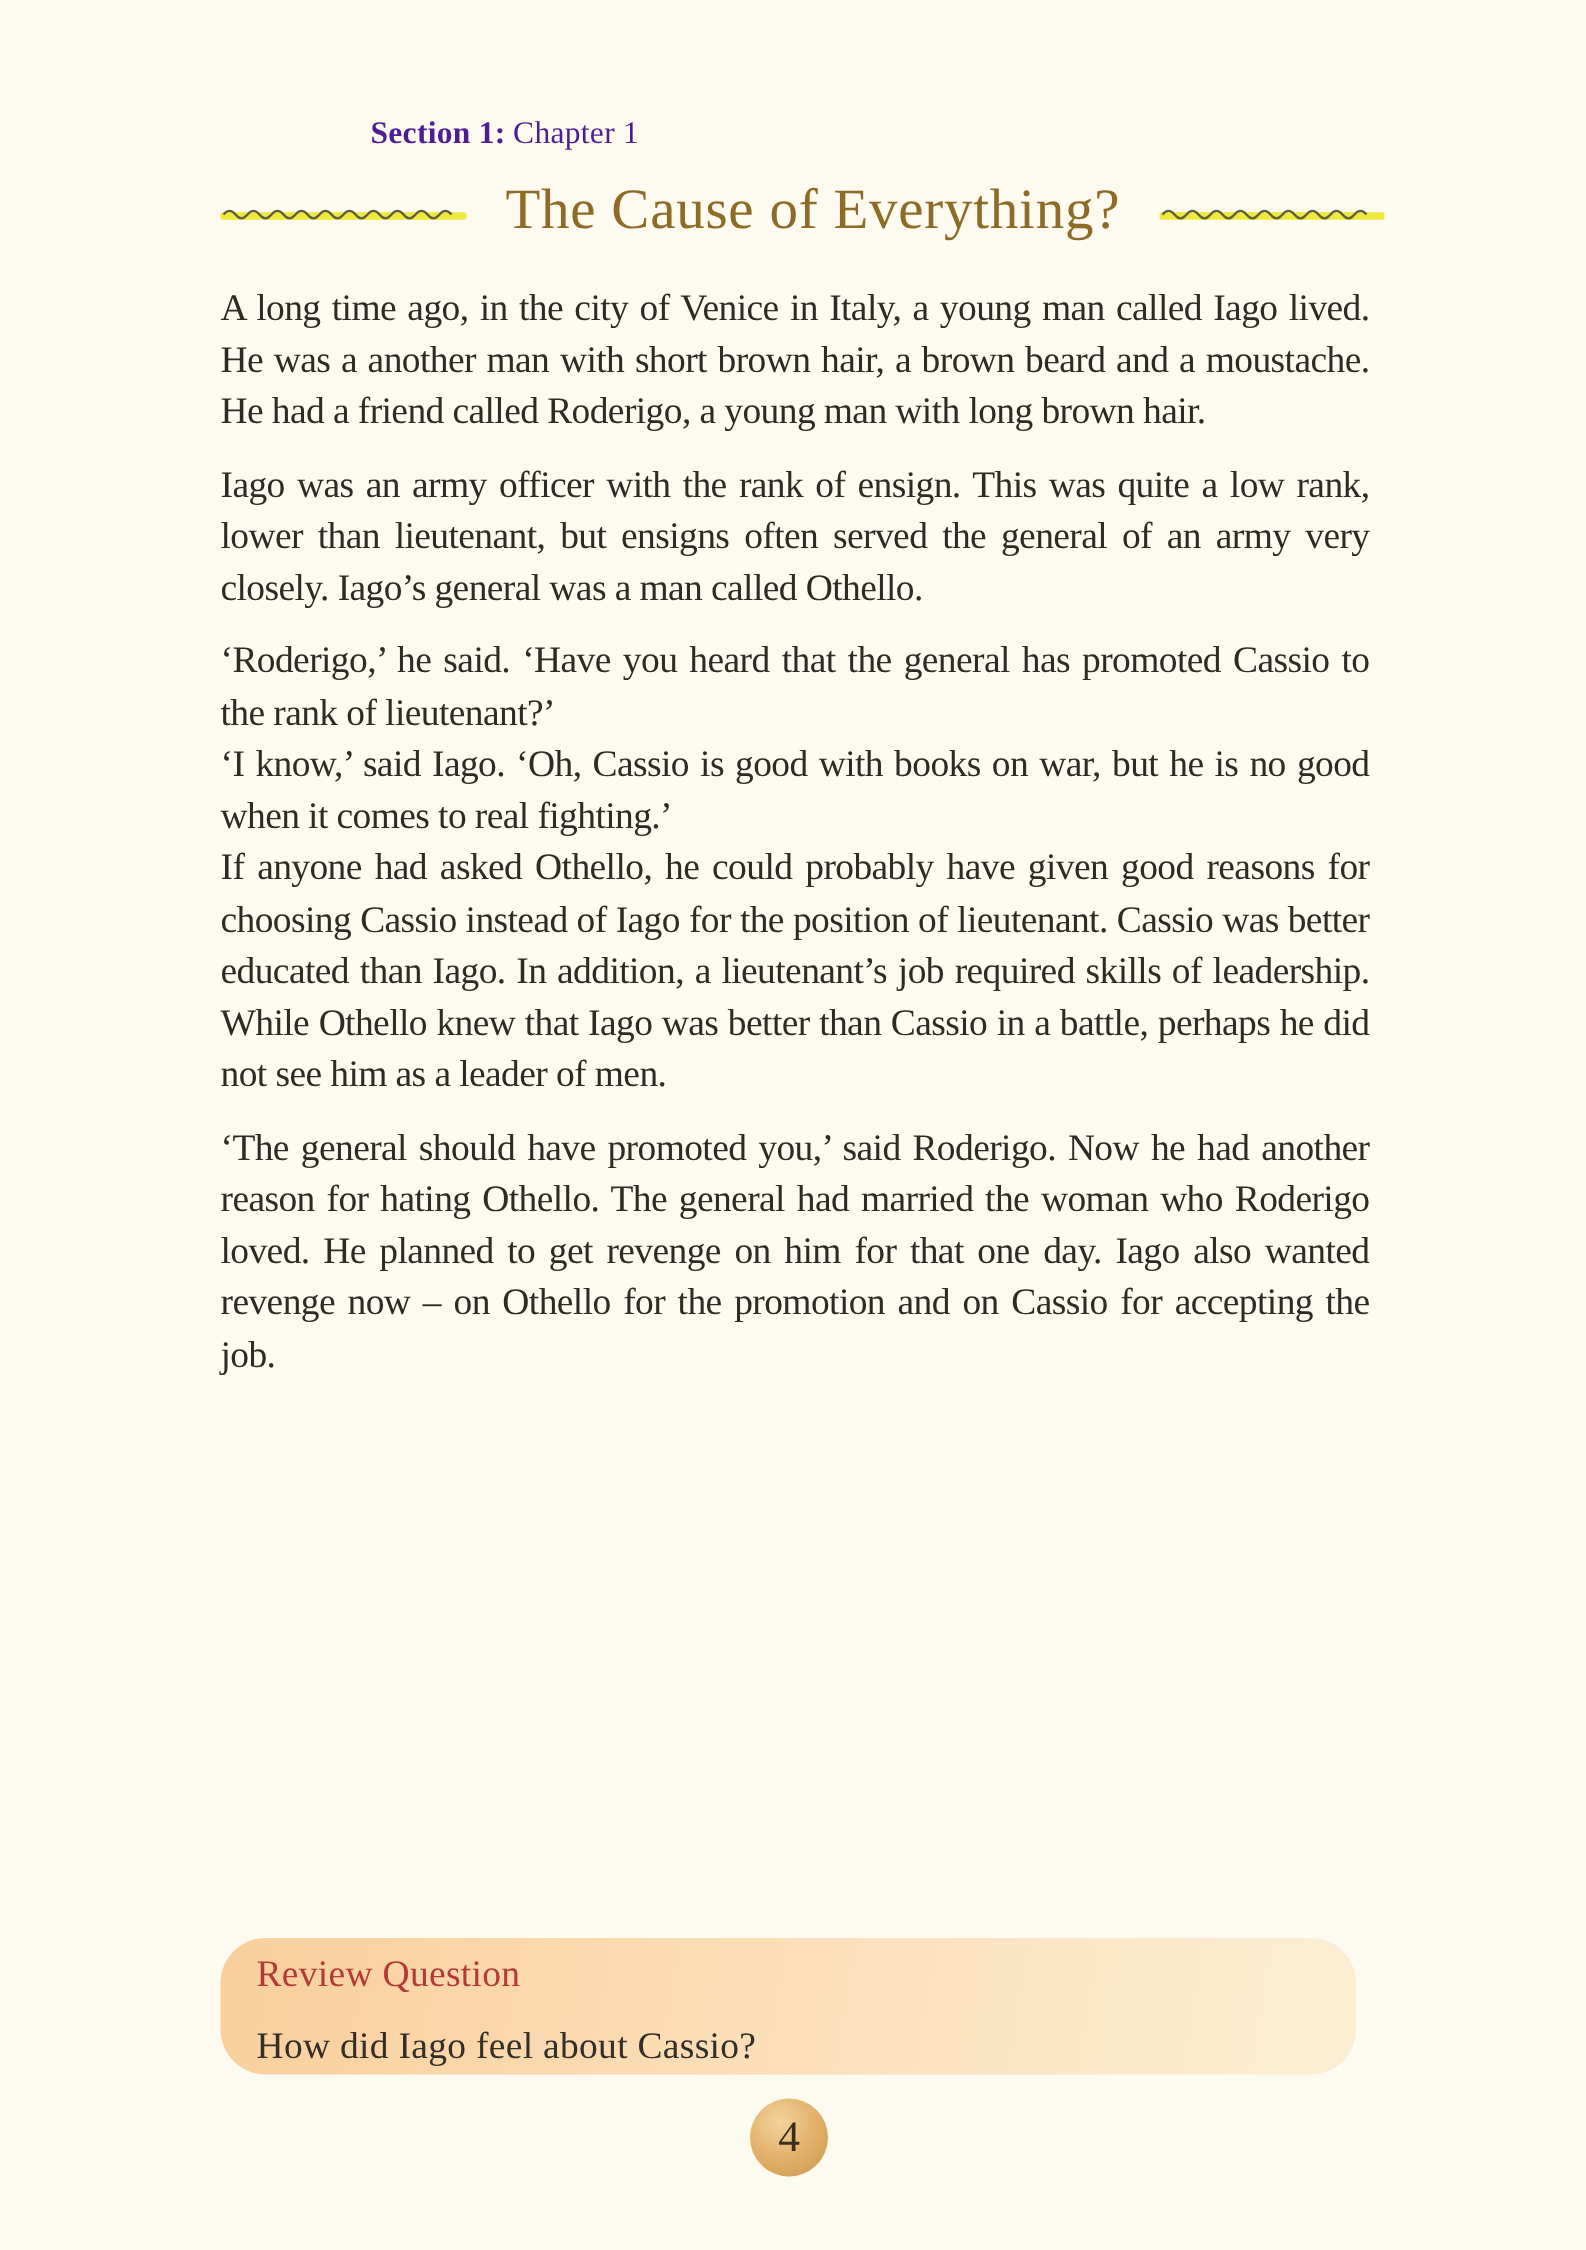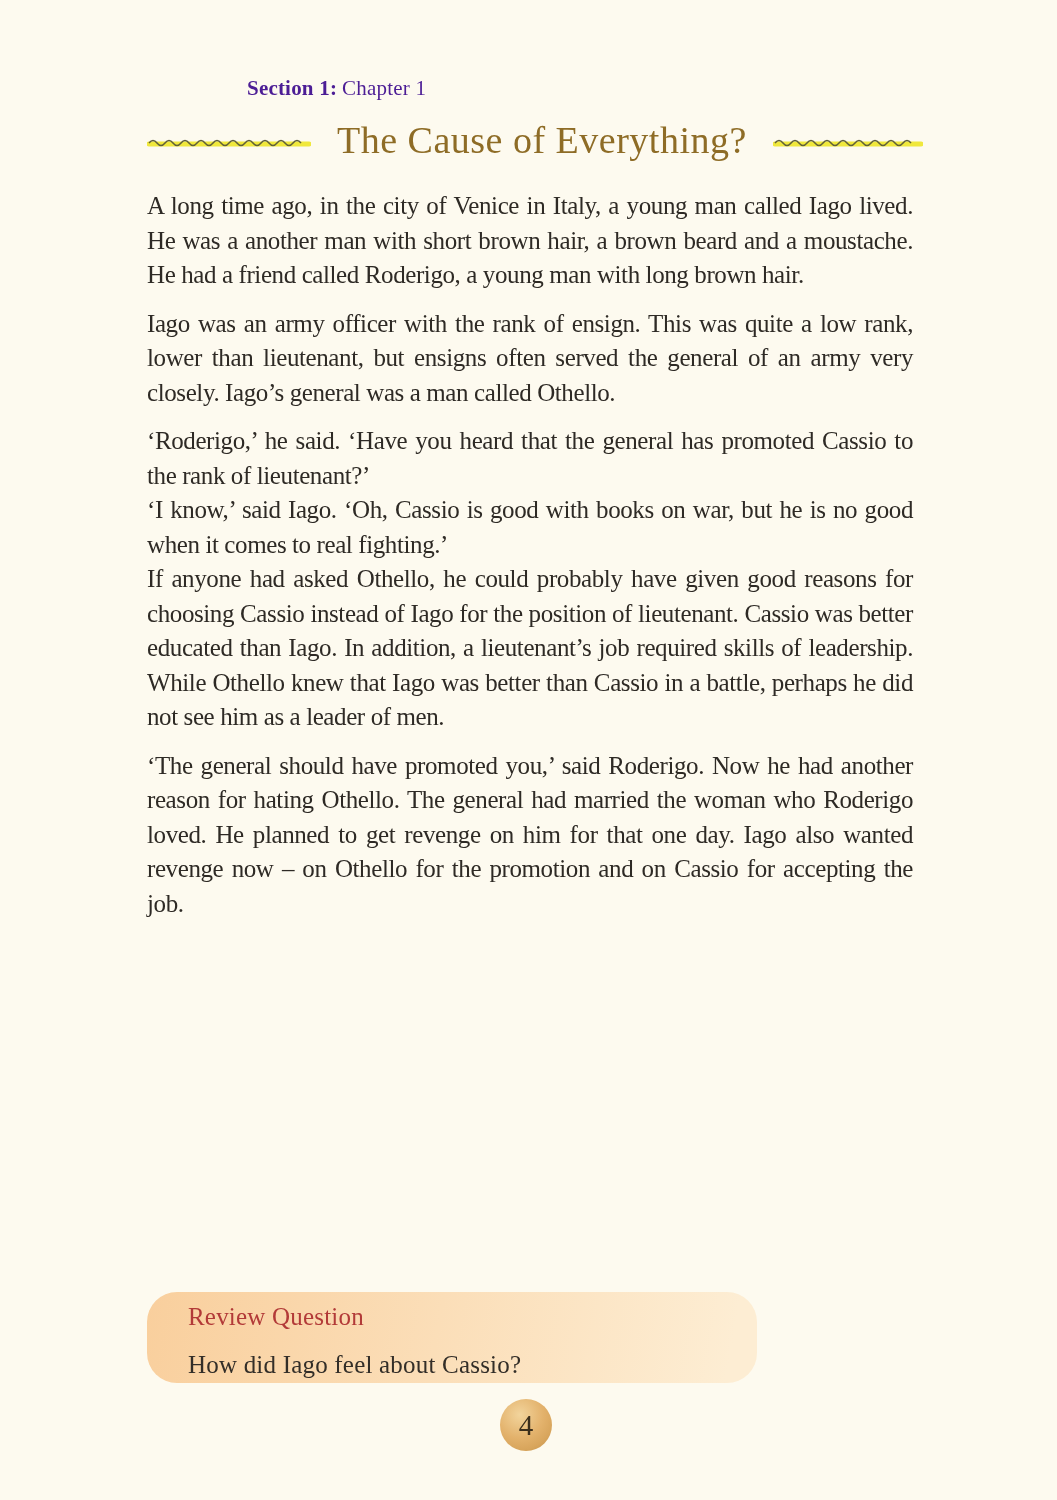--- a/index.html
+++ b/index.html
@@ -77,25 +77,25 @@
     letter-spacing: -0.4px;
     text-align: justify;
   }
   .body-text p { margin: 0 0 14px 0; }
   .body-text p.run-on { margin-bottom: 0; }
 
   .review-box {
     position: absolute;
     left: 147px;
     top: 1292px;
-    width: 610px;
+    width: 757px;
     height: 91px;
     border-radius: 30px;
     background: linear-gradient(100deg, var(--review-grad-start) 0%, var(--review-grad-end) 95%);
-    padding: 11px 14px 0 41px;
+    padding: 11px 14px 0 24px;
   }
   .review-label {
     font-size: 25px;
     color: var(--review-label-color);
     letter-spacing: 0.2px;
   }
   .review-question {
     margin-top: 20px;
     font-size: 25px;
     color: #332E28;

